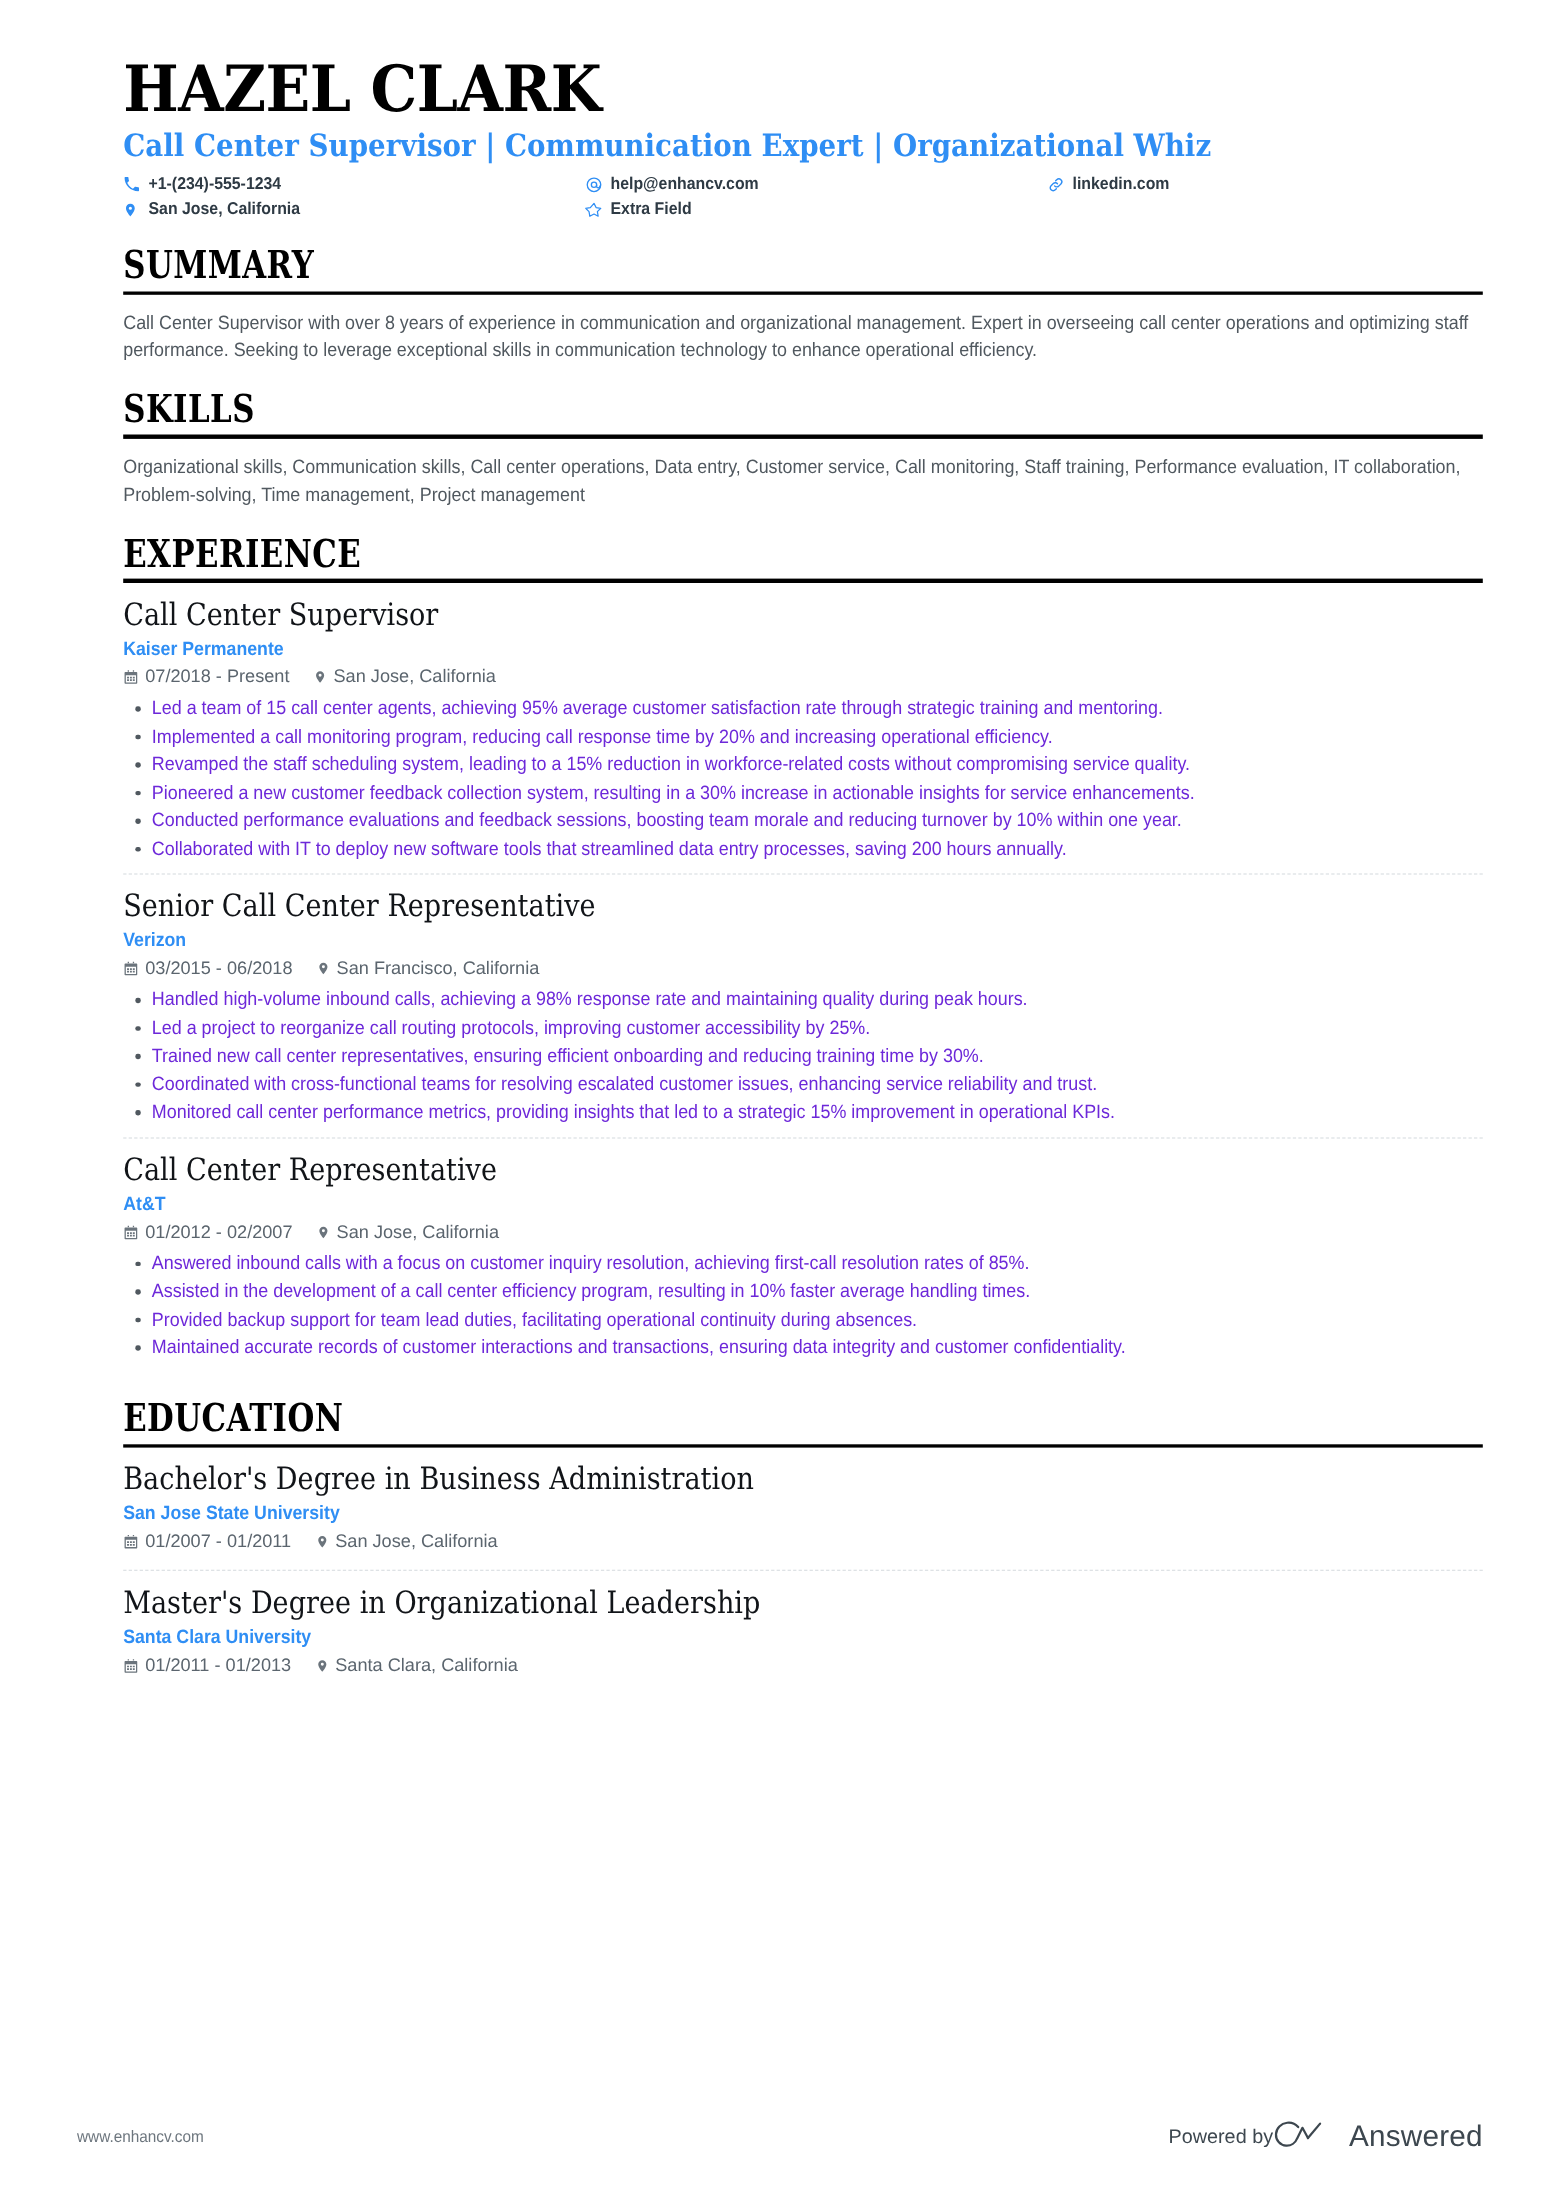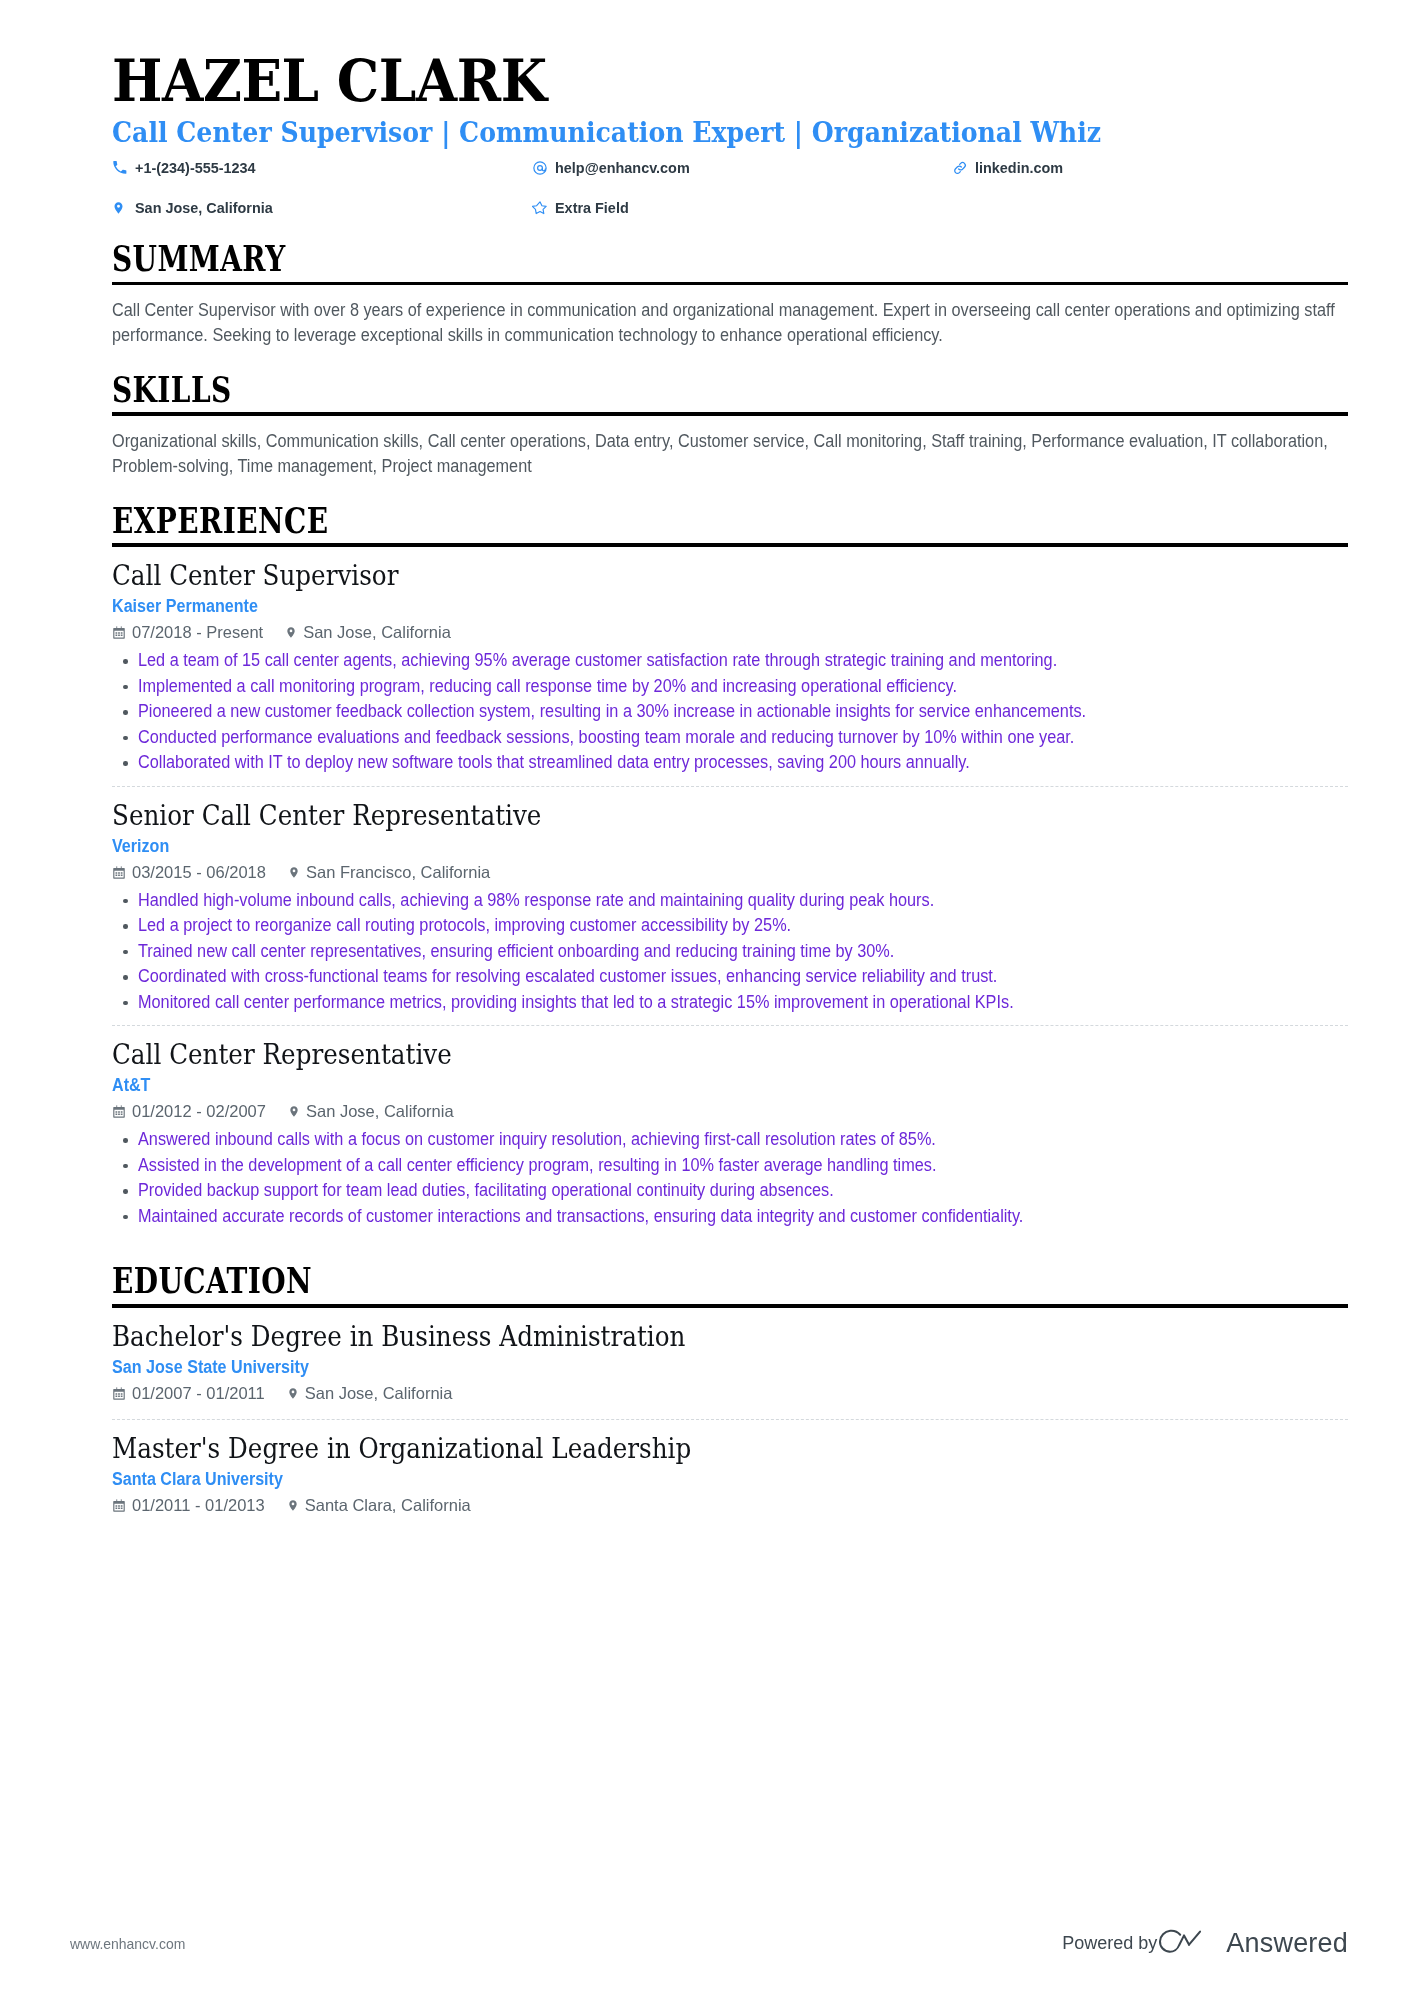--- a/index.html
+++ b/index.html
@@ -45,21 +45,21 @@
     color: #2f8ef4;
     margin: 0 0 10px 0;
     transform: scaleX(0.90);
     transform-origin: left center;
     white-space: nowrap;
   }
 
   .contact-grid {
     display: grid;
     grid-template-columns: 420px 420px auto;
-    row-gap: 22px;
+    row-gap: 5px;
     margin-bottom: 2px;
   }
   .contact-item {
     display: flex;
     align-items: center;
     font-size: 15.5px;
     font-weight: bold;
     color: #2e3a44;
     font-family: "Liberation Sans", sans-serif;
   }
@@ -309,20 +309,23 @@
                 </span>
                 <span>San Jose, California</span>
               </div>
             </div>
             <ul class="bullets">
               <li>
                 <span class="li-text">Led a team of 15 call center agents, achieving 95% average customer satisfaction rate through strategic training and mentoring.</span>
               </li>
               <li>
                 <span class="li-text">Implemented a call monitoring program, reducing call response time by 20% and increasing operational efficiency.</span>
+              </li>
+              <li>
+                <span class="li-text">Revamped the staff scheduling system, leading to a 15% reduction in workforce-related costs without compromising service quality.</span>
               </li>
               <li>
                 <span class="li-text">Pioneered a new customer feedback collection system, resulting in a 30% increase in actionable insights for service enhancements.</span>
               </li>
               <li>
                 <span class="li-text">Conducted performance evaluations and feedback sessions, boosting team morale and reducing turnover by 10% within one year.</span>
               </li>
               <li>
                 <span class="li-text">Collaborated with IT to deploy new software tools that streamlined data entry processes, saving 200 hours annually.</span>
               </li>

